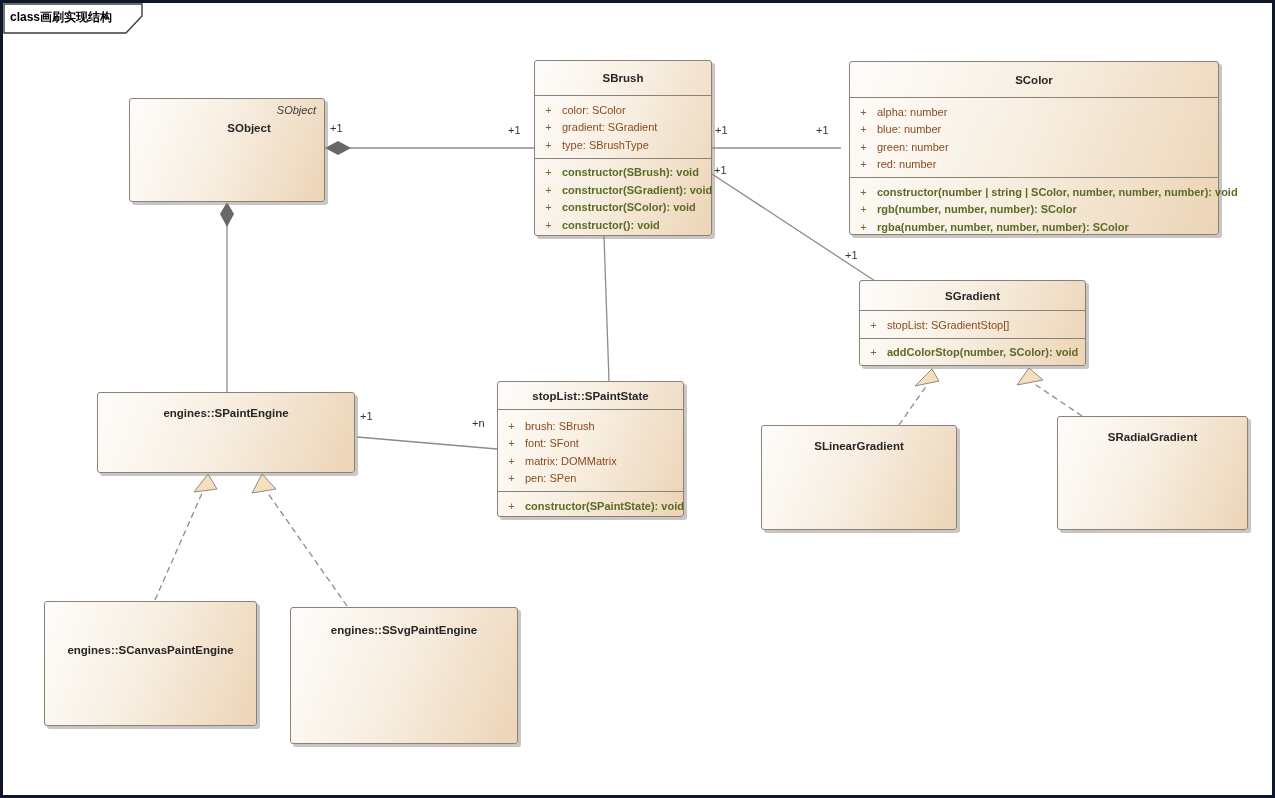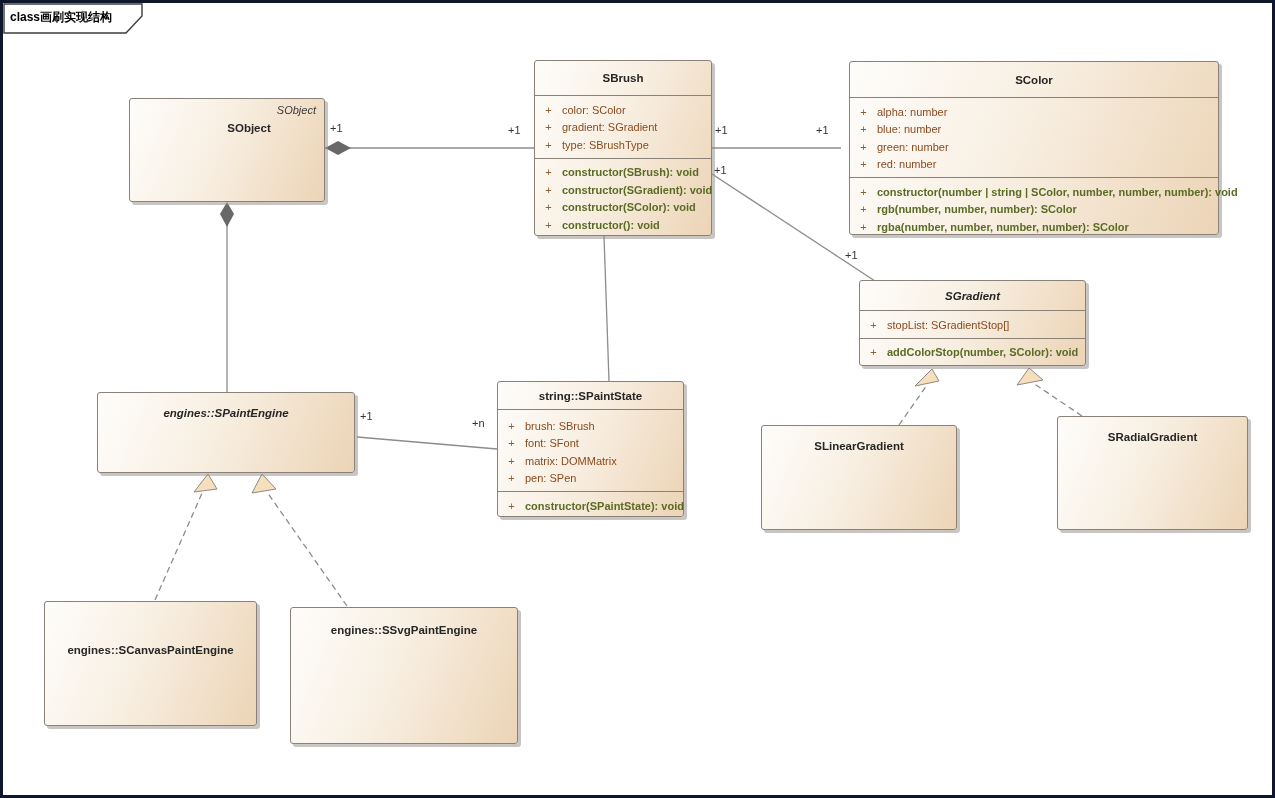--- a/index.html
+++ b/index.html
@@ -12,21 +12,21 @@
   .frame-label{position:absolute;left:7px;top:6px;font-size:12px;font-weight:bold;color:#000;}
 
   .cls{
     position:absolute;box-sizing:border-box;
     border:1px solid #8a8178;border-radius:3px;
     background:linear-gradient(112deg,#fefdfb 0%,#f8efe2 45%,#ecd4b6 100%);
     box-shadow:3px 3px 0 rgba(145,140,135,.5);
   }
   .ttl{display:flex;align-items:center;justify-content:center;
        font-weight:bold;font-size:11.5px;color:#262626;}
-  .it{font-style:italic;}
+  .it{}
   .stereo{position:absolute;top:5px;right:8px;font-style:italic;font-size:11px;color:#3a3a3a;}
   .comp{border-top:1px solid #8a8178;padding:5px 0 4px;}
   .mrow{display:flex;align-items:center;height:17.5px;font-size:11px;white-space:nowrap;}
   .vis{flex:0 0 27px;width:27px;text-align:center;color:#8b5e34;}
   .attr-t{color:#8b4a1e;}
   .op-t{color:#5a6b24;font-weight:bold;}
   .mult{position:absolute;font-size:11px;color:#33313a;}
 
   
   #b-spainter{left:126px;top:95px;width:196px;height:104px;padding-left:44px;}
@@ -179,21 +179,21 @@
         <span class="op-t">addColorStop(number, SColor): void</span>
         </div>
     </div>
   </div>
 
   <div class="cls" id="b-spaintengine">
     <div class="ttl it">engines::SPaintEngine</div>
   </div>
 
   <div class="cls" id="b-spaintstate">
-    <div class="ttl">string::SPaintState</div>
+    <div class="ttl">stopList::SPaintState</div>
     <div class="comp attrs">
       <div class="mrow">
         <span class="vis">+</span>
         <span class="attr-t">brush: SBrush</span>
         </div>
       <div class="mrow">
         <span class="vis">+</span>
         <span class="attr-t">font: SFont</span>
         </div>
       <div class="mrow">

